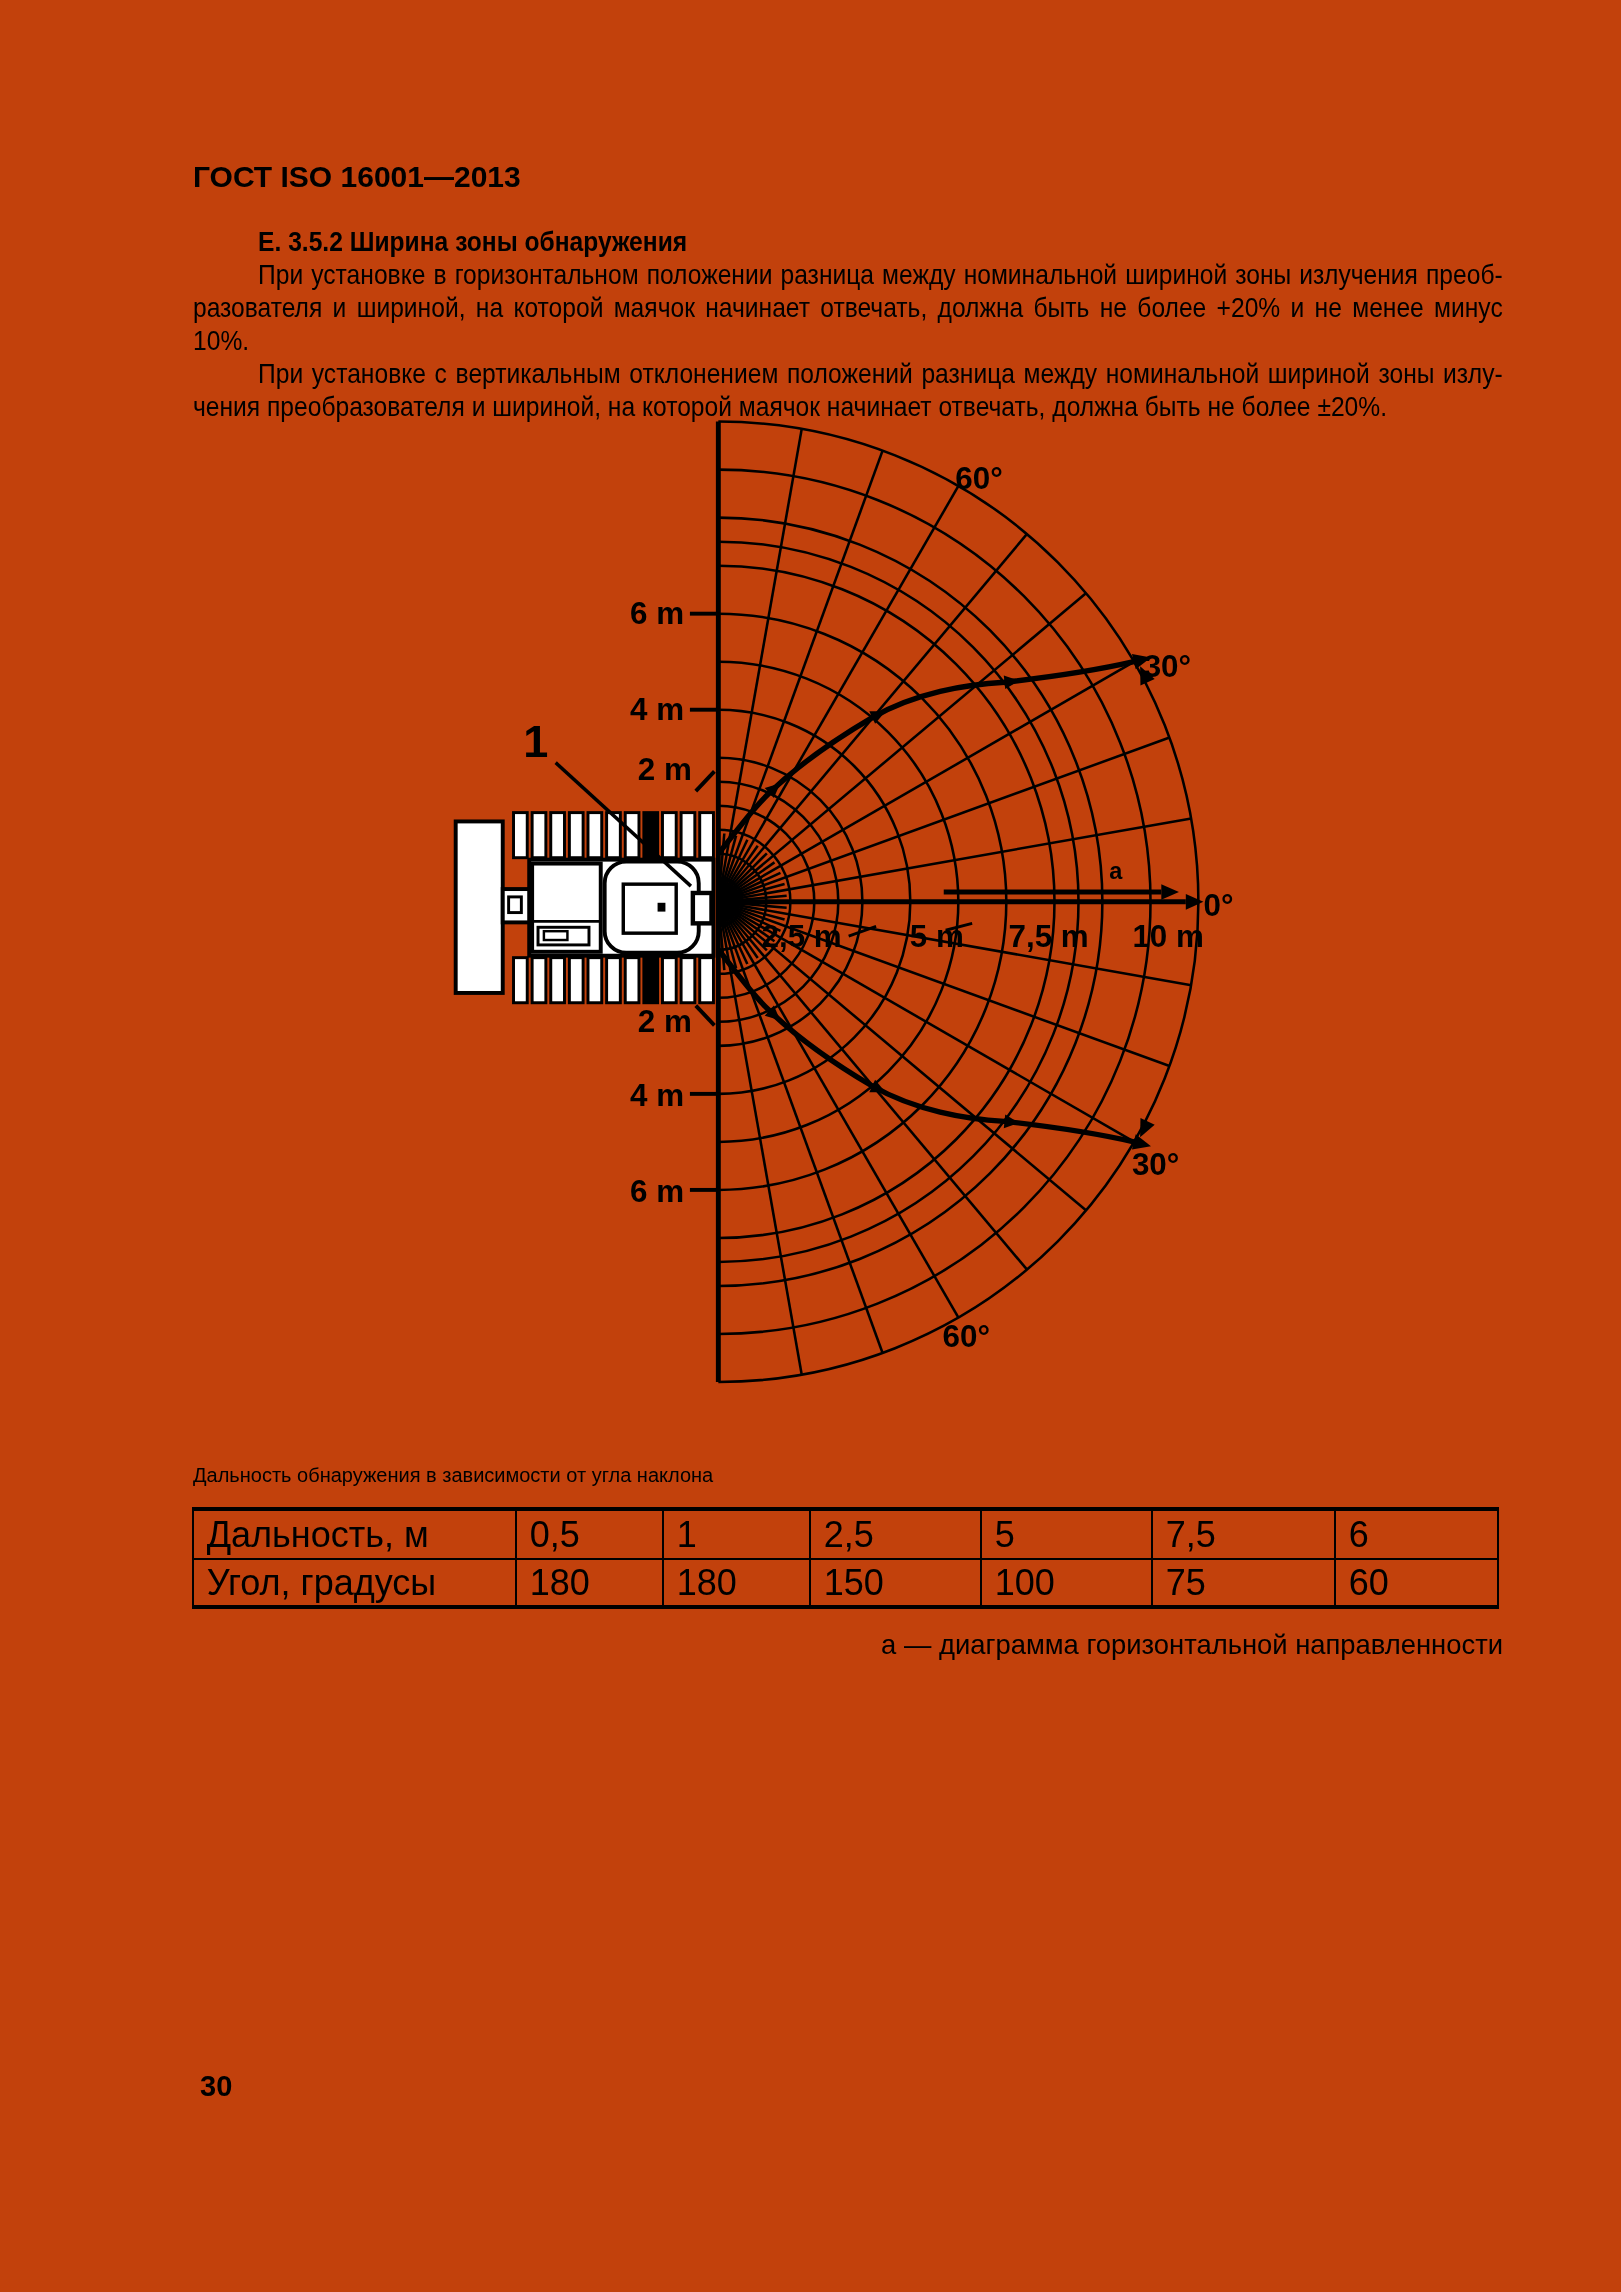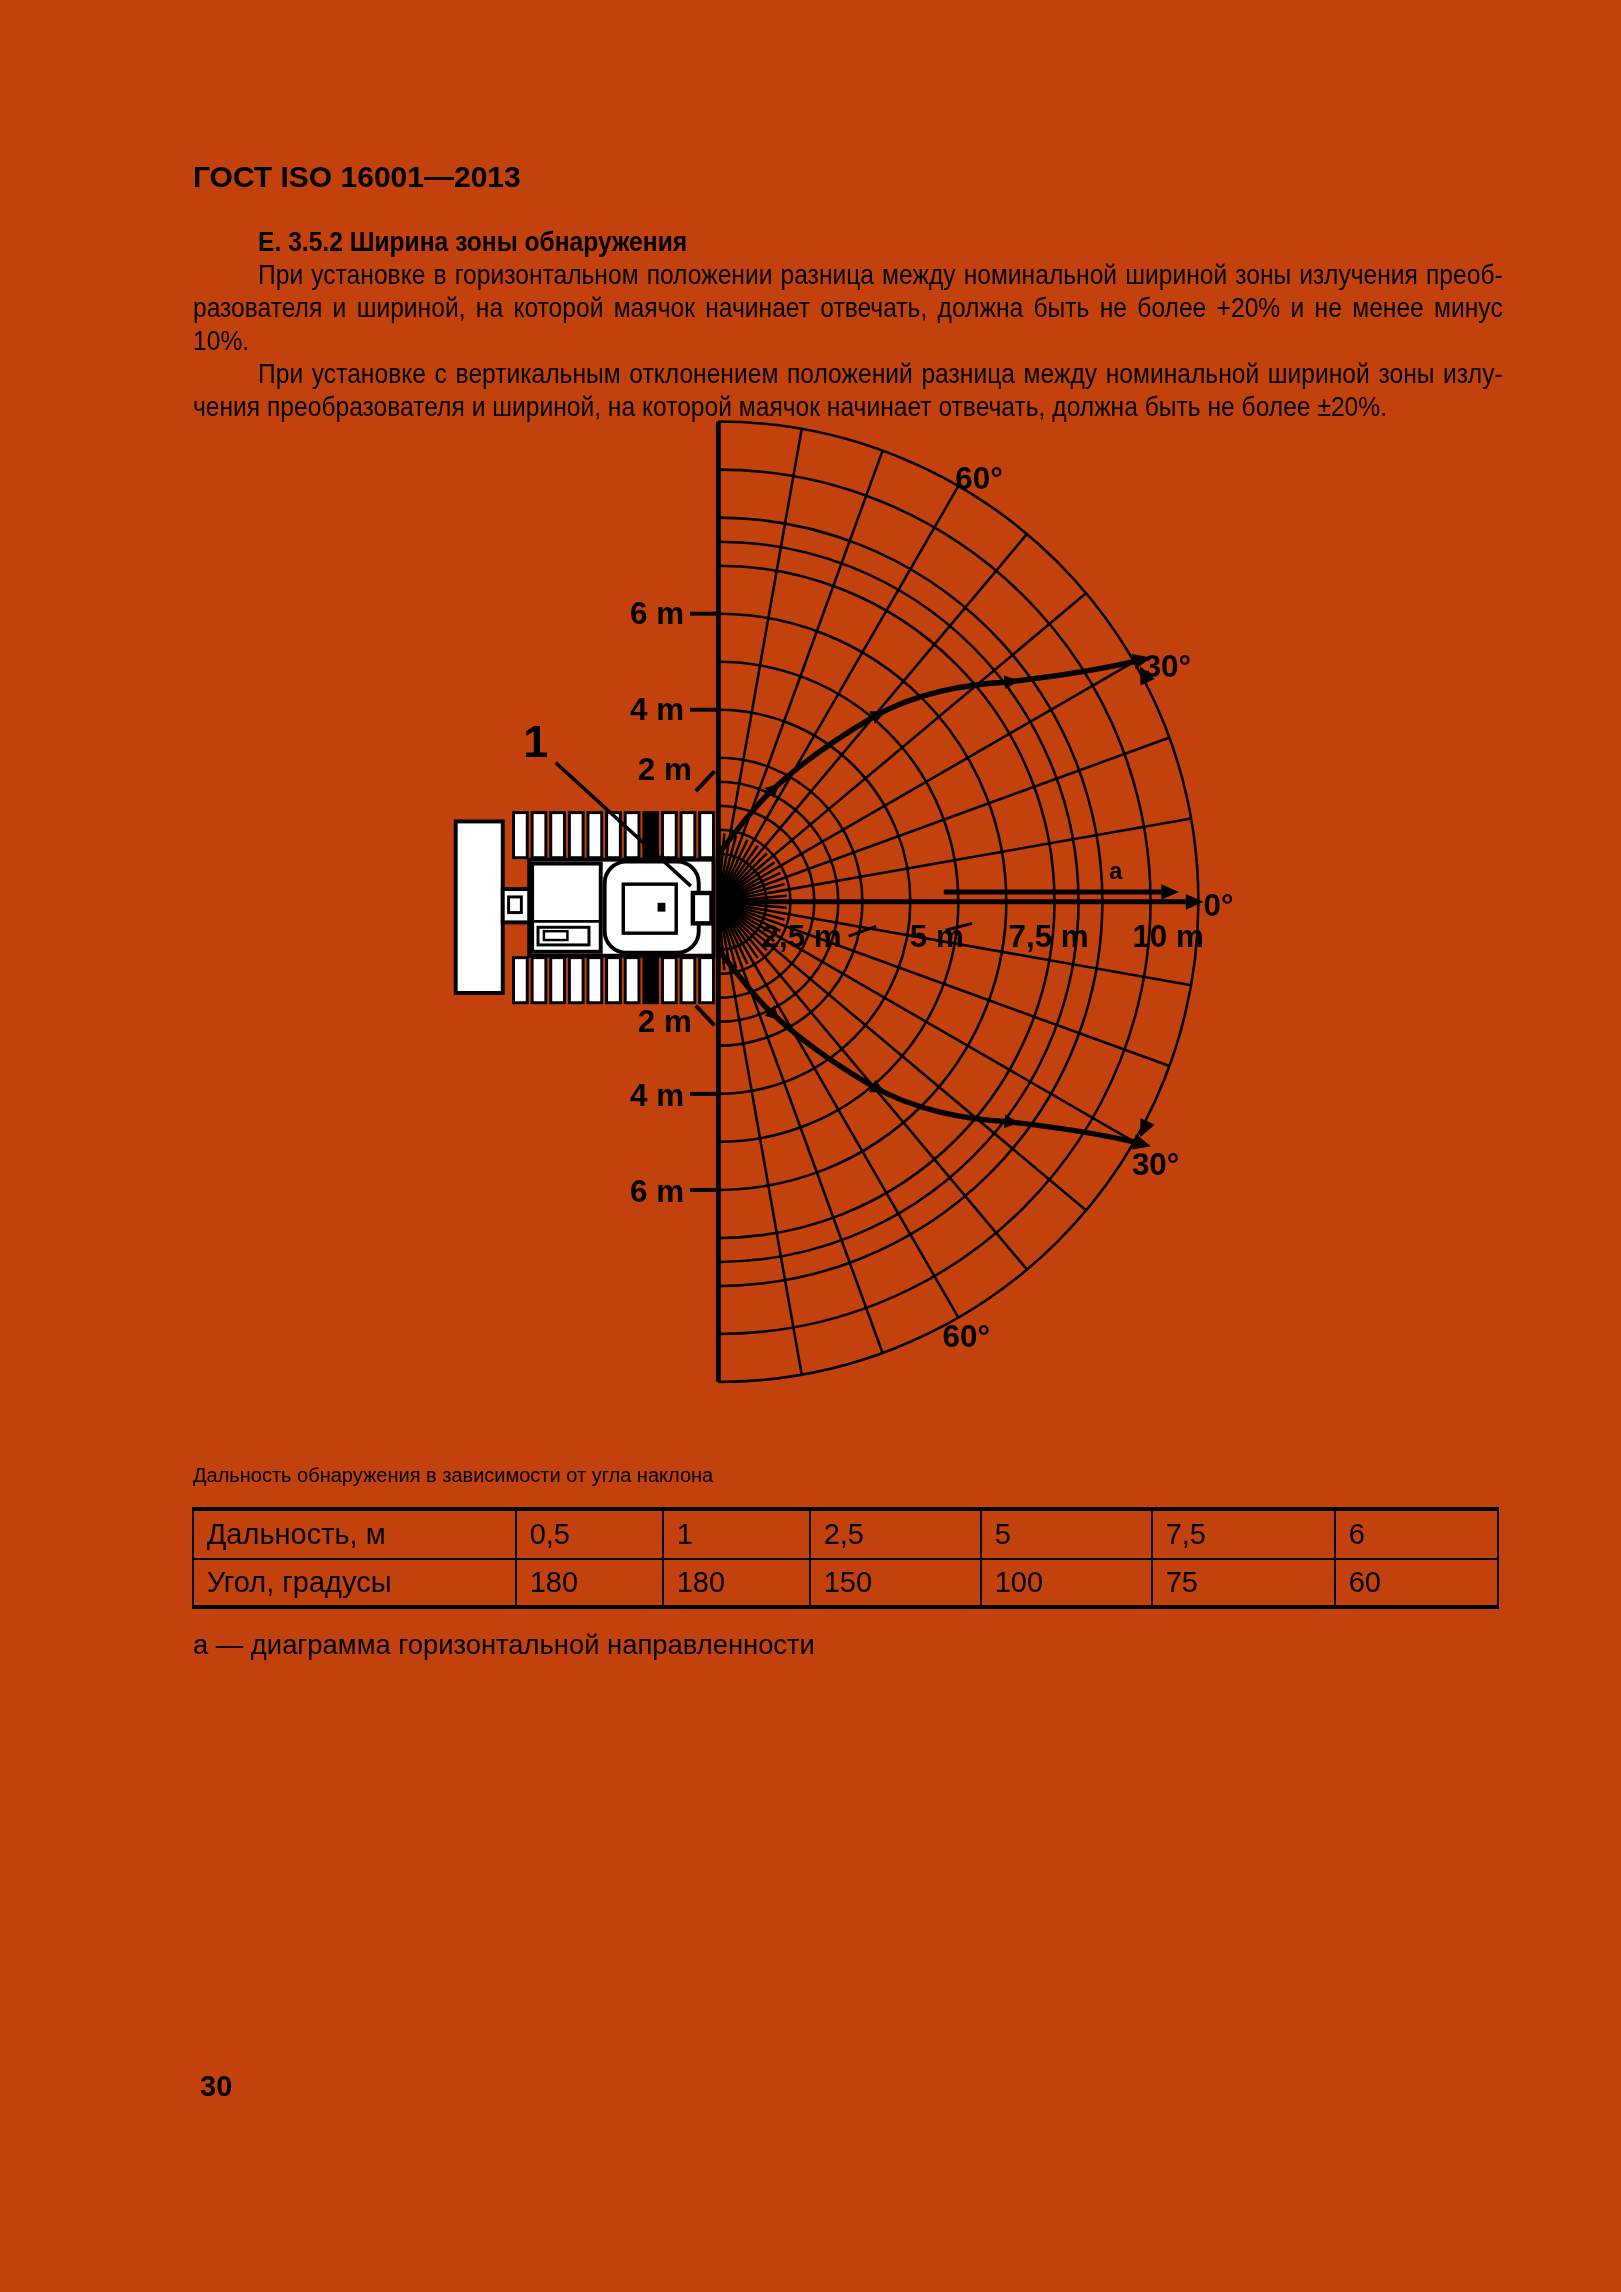--- a/index.html
+++ b/index.html
@@ -15,25 +15,25 @@
   .bline.headg{font-weight:bold;text-align:left;text-align-last:left;}
   .figwrap{position:absolute;left:245px;top:392px;width:1078px;height:1000px;}
   .fl{font-family:"Liberation Sans",sans-serif;font-weight:bold;font-size:32px;fill:#000;}
   .fl-sm{font-size:24px;}
   .fl-big{font-size:46px;}
   .tbl-caption{position:absolute;left:193px;top:1464px;font-size:20px;}
   .tbl{position:absolute;left:192px;top:1507px;width:1303px;
        border:2.9px solid #000;border-top-width:4.9px;border-bottom-width:4.9px;
        display:grid;grid-template-columns:321px 147px 147px 171px 171px 183px 164px;
        grid-auto-rows:47px;}
-  .cell{font-size:29px;display:flex;align-items:center;padding-left:12.7px;box-sizing:border-box;
+  .cell{font-size:36px;display:flex;align-items:center;padding-left:12.7px;box-sizing:border-box;
         border-left:2.9px solid #000;overflow:hidden;white-space:nowrap;text-align:right;}
   .cell.c0{border-left:none;}
   .cell.r1{border-top:2.9px solid #000;}
-  .fig-caption{position:absolute;left:193px;top:1629px;width:1310px;text-align:left;font-size:27.4px;}
+  .fig-caption{position:absolute;left:193px;top:1629px;width:1310px;text-align:right;font-size:27.4px;}
   .pagenum{position:absolute;left:192px;top:2070px;font-size:29px;font-weight:bold;margin-left:8px;}
 </style>
 </head>
 <body>
 
 <div class="page">
 
   <div class="hdr">ГОСТ ISO 16001—2013</div>
 
   <div class="body-text">

